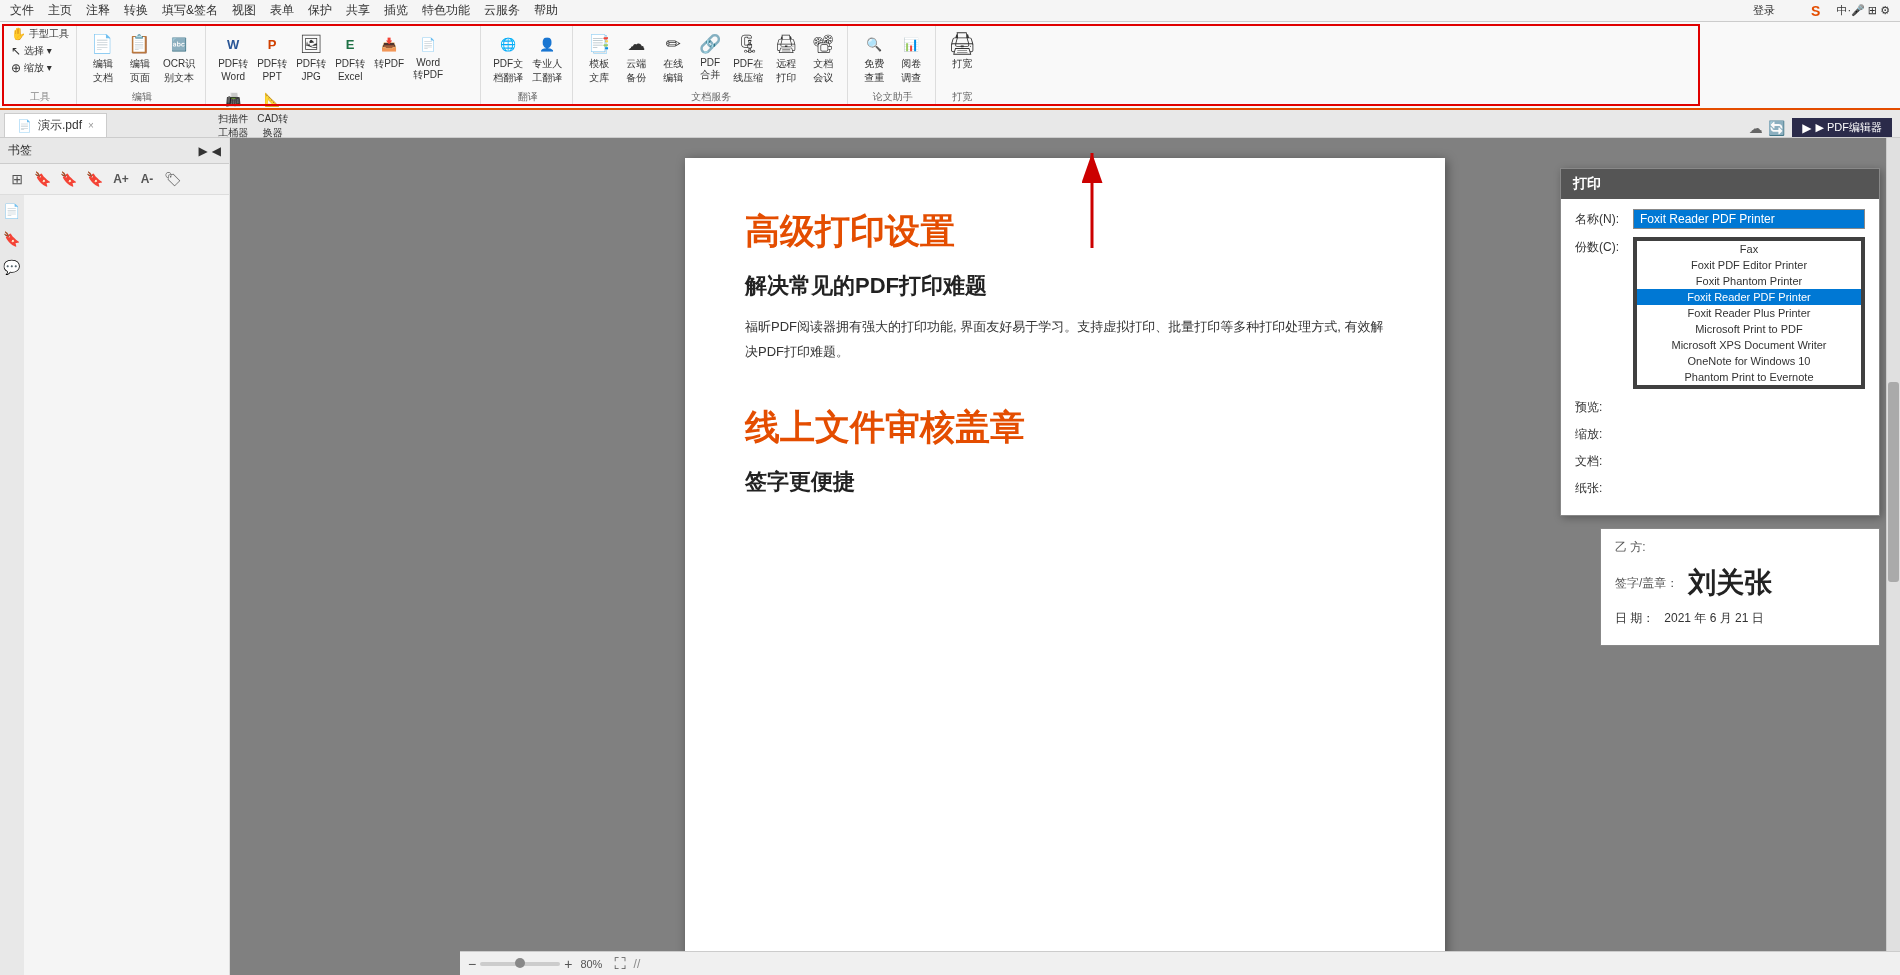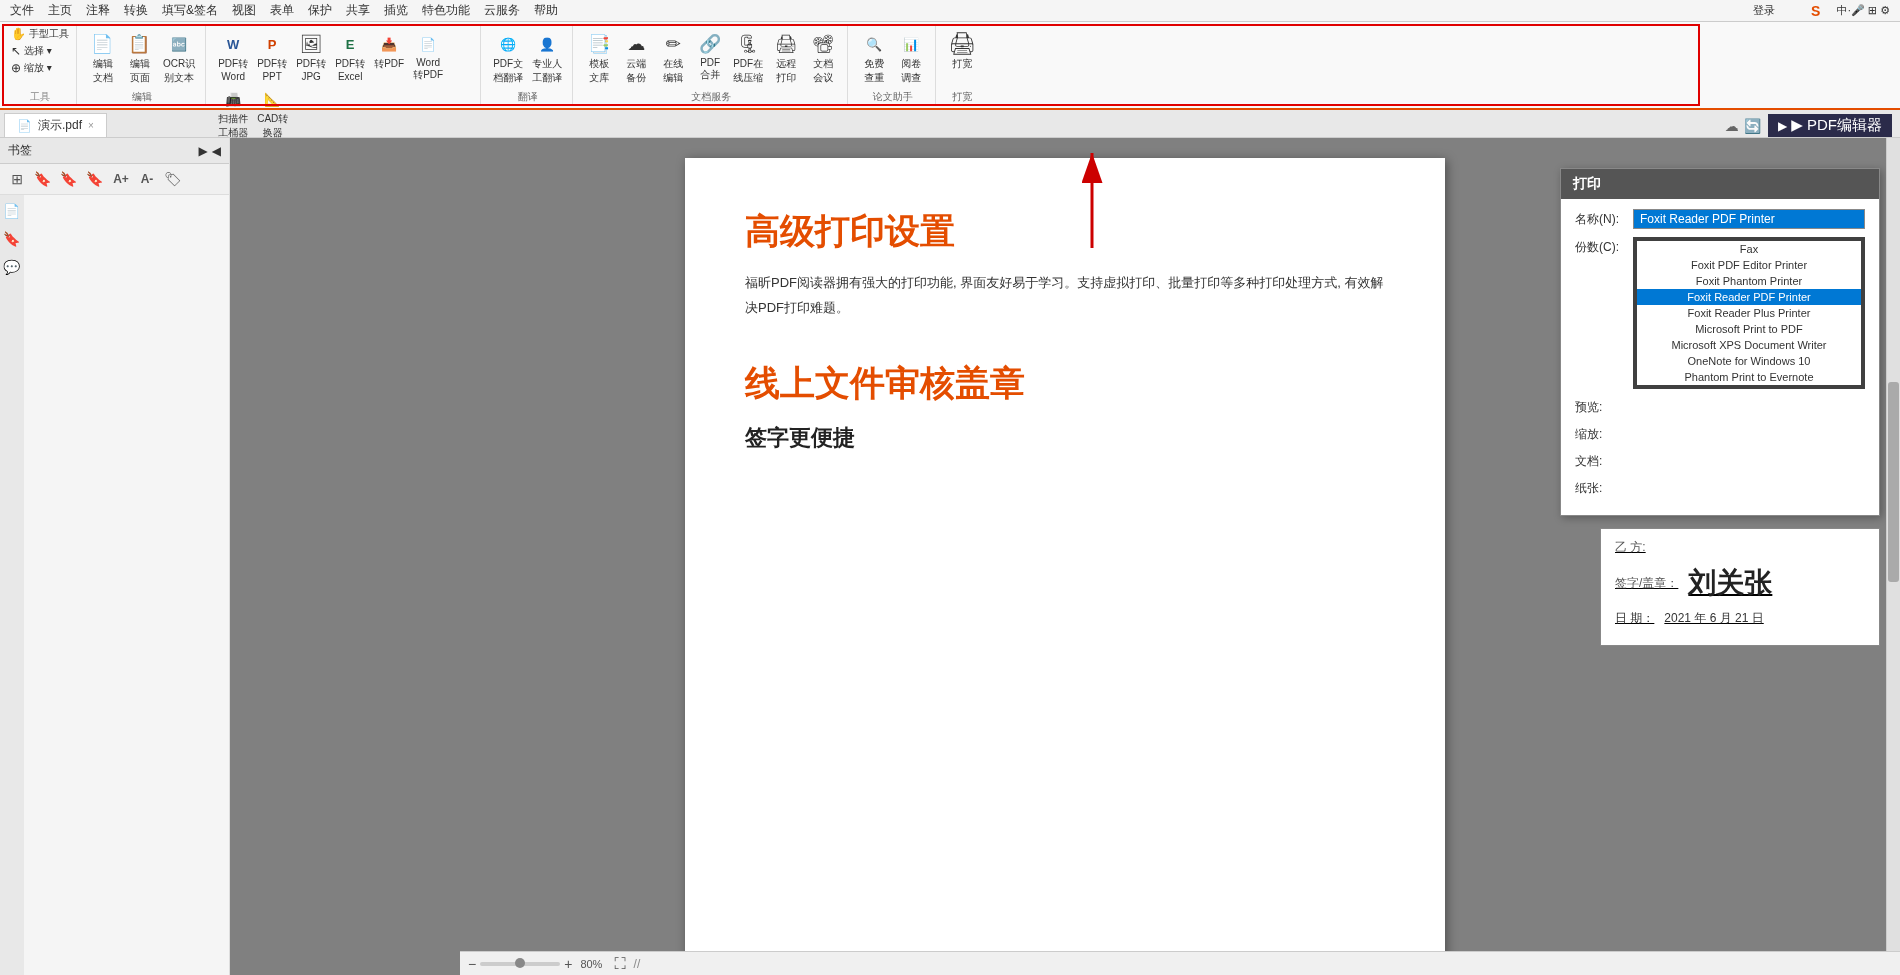--- a/index.html
+++ b/index.html
@@ -338,21 +338,20 @@
       width: 280px;
       border: 1px solid #888;
       background: #fff;
       padding: 10px 14px;
     }
     .sig-row {
       display: flex;
       align-items: center;
       gap: 10px;
       margin-bottom: 8px;
-      text-decoration: underline;
     }
     .sig-label {
       font-size: 12px;
       color: #555;
       white-space: nowrap;
     }
     .sig-value {
       font-size: 28px;
       font-weight: bold;
       color: #222;
@@ -609,21 +608,21 @@
     <span style="color:#e44d00;">📄</span>
     <span>演示.pdf</span>
     <span class="tab-close">×</span>
   </div>
   <div class="tab-bar-right">
     <span style="font-size:14px;">☁</span>
     <span style="font-size:14px;">🔄</span>
 
     <div style="background:#2b2b4a; color:#fff; padding:2px 10px; font-size:12px; display:flex; align-items:center; gap:4px;">
       <span>▶</span>
-      <span style="font-size:15px;">▶ PDF编辑器</span>
+      <span style="font-size:11px;">▶ PDF编辑器</span>
     </div>
   </div>
 </div>
 
 <div class="main-area">
 
   <div class="sidebar">
     <div class="sidebar-header">
       <span>书签</span>
       <div style="display:flex; gap:4px;">
@@ -657,20 +656,21 @@
           <polygon points="0 0, 10 3.5, 0 7" fill="#cc0000"></polygon>
         </marker>
       </defs>
       <line x1="60" y1="110" x2="60" y2="15" stroke="#cc0000" stroke-width="3" marker-end="url(#arrowhead)"></line>
     </svg>
 
     <div class="pdf-page">
 
       <div>
         <div class="pdf-section-title">高级打印设置</div>
+        <div class="pdf-subtitle">解决常见的PDF打印难题</div>
         <div class="pdf-body">福昕PDF阅读器拥有强大的打印功能, 界面友好易于学习。支持虚拟打印、批量打印等多种打印处理方式, 有效解决PDF打印难题。</div>
       </div>
 
       <div style="margin-top:30px;">
         <div class="pdf-section-title">线上文件审核盖章</div>
         <div class="pdf-subtitle">签字更便捷</div>
       </div>
 
     </div>
 

